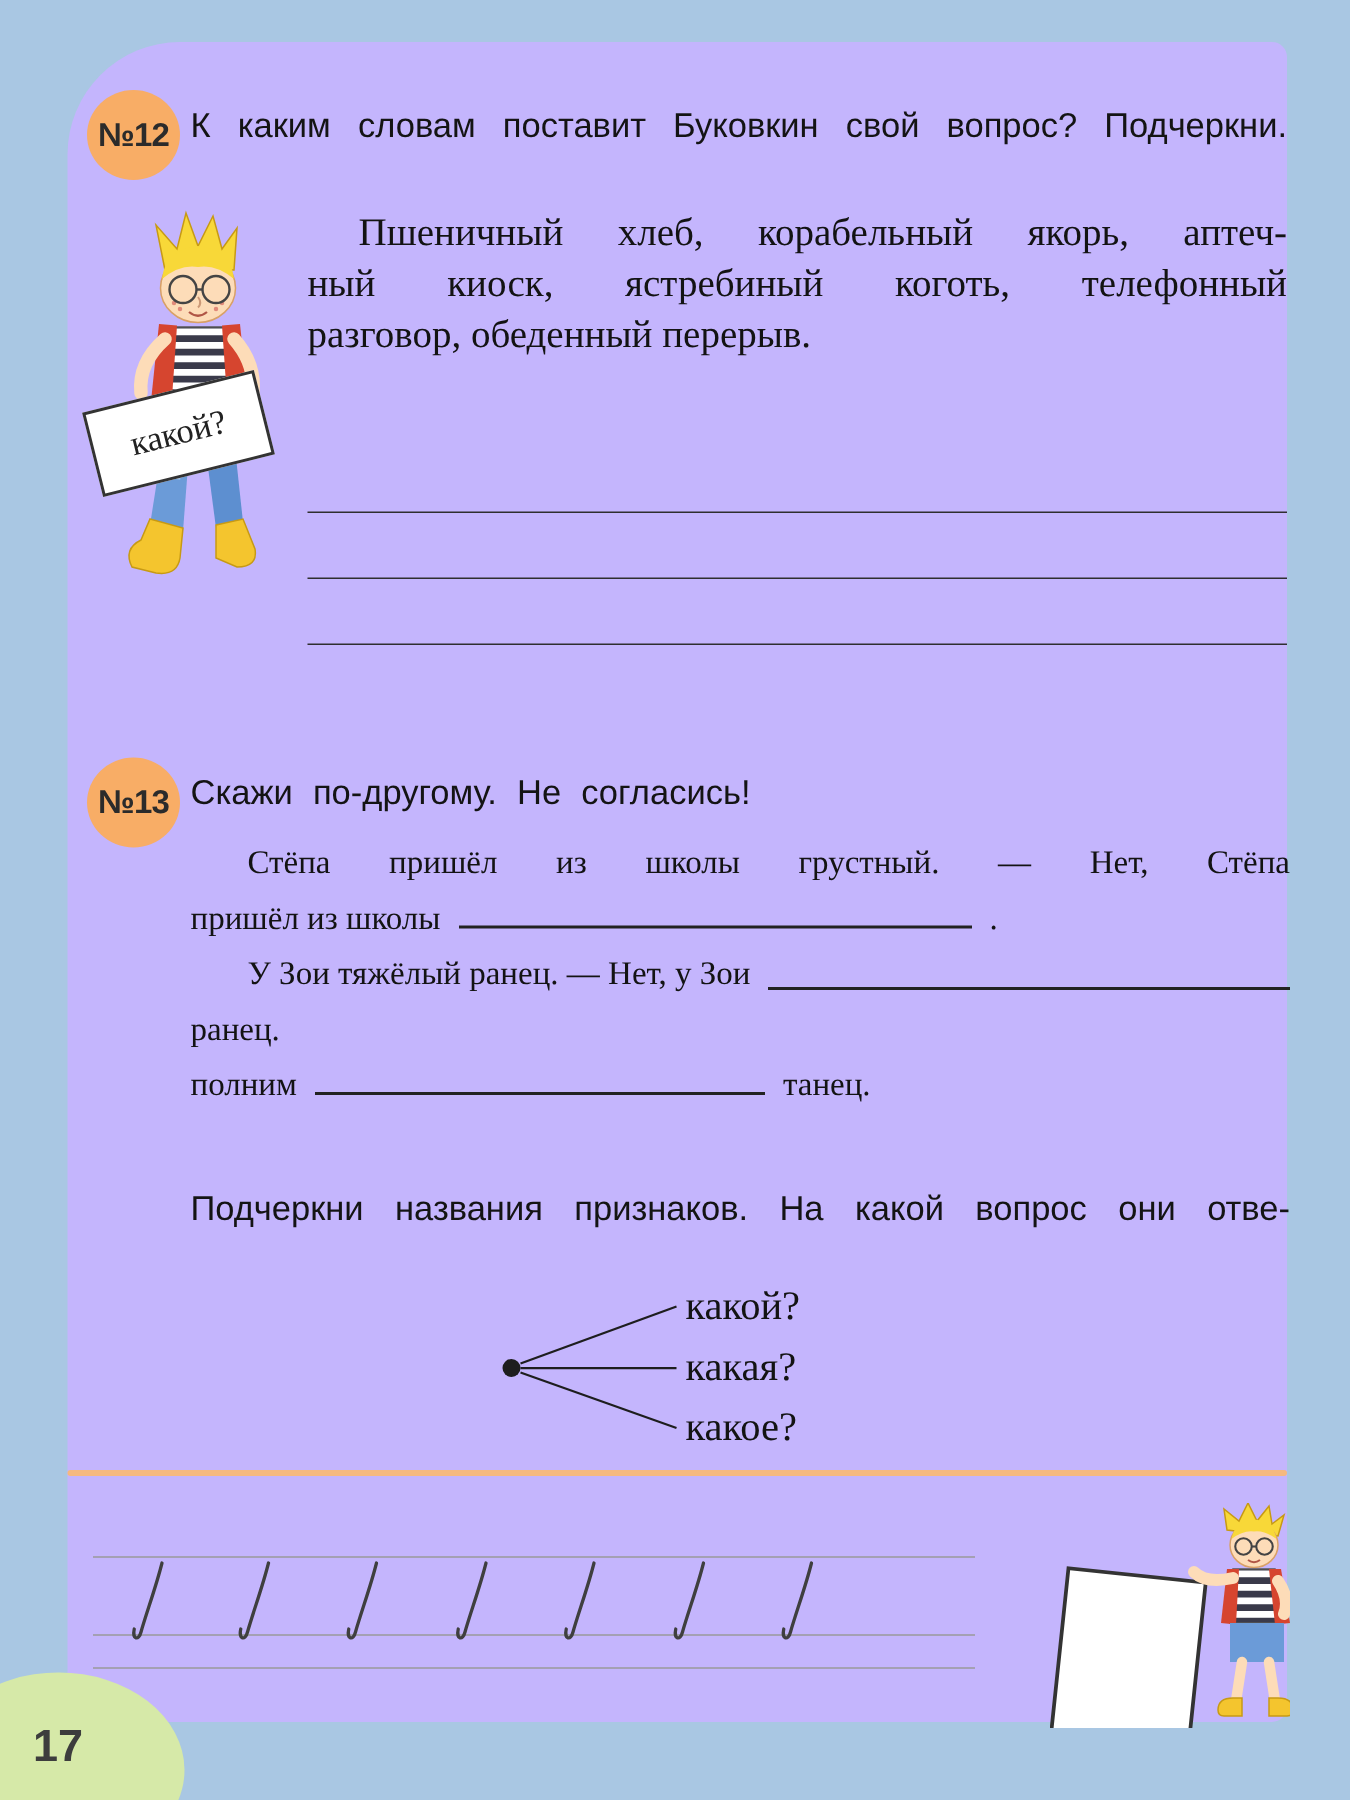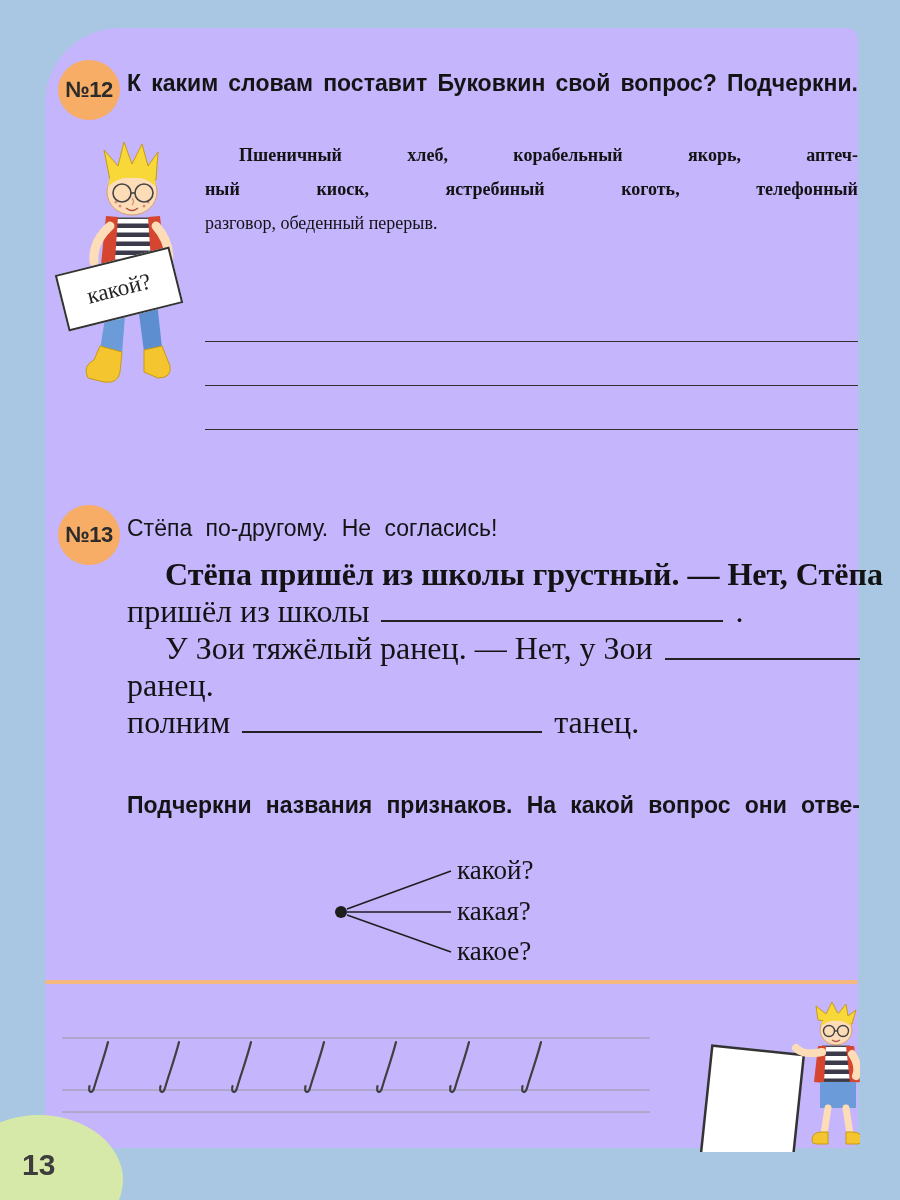--- a/index.html
+++ b/index.html
@@ -16,34 +16,34 @@
   .badge {
     position:absolute; width:62px; height:60px; border-radius:50%;
     background:#f8ad66; display:flex; align-items:center; justify-content:center;
     font-size:22px; font-weight:bold; color:#2b2b2b; letter-spacing:-0.5px;
   }
   .badge12 { left:13px; top:32px; }
   .badge13 { left:13px; top:477px; }
 
   
   .sans { font-family:"Liberation Sans", sans-serif; color:#141414; font-size:23px; }
-  .jl { text-align:justify; text-align-last:justify;font-weight:bold; }
+  .jl { text-align:justify; text-align-last:justify; }
   .instr12 { position:absolute; left:82px; top:42px; width:731px; }
   .task12 { position:absolute; left:160px; top:222px; width:653px; line-height:31px; }
   .instr13 { position:absolute; left:82px; top:487px; word-spacing:7px; }
   .task13 { position:absolute; left:82px; top:762px; width:733px; line-height:31px; }
 
   
   .serif { font-family:"Liberation Serif","DejaVu Serif", serif; color:#131313; }
-  .wordlist { position:absolute; left:160px; top:110px; width:653px; font-size:18px; line-height:34px; }
+  .wordlist { position:absolute; left:160px; top:110px; width:653px; font-size:26px; line-height:34px; }
   .wordlist .ind1 { padding-left:34px; }
 
   .wlines .wline { position:absolute; left:160px; width:653px; border-top:1.7px solid #2f2f2f; height:0; }
 
-  .sentences { position:absolute; left:82px; top:528px; width:733px; font-size:32px; line-height:37px; }
+  .sentences { position:absolute; left:82px; top:528px; width:733px; font-size:22px; line-height:37px; }
   .sent { white-space:nowrap; }
   .ind { padding-left:38px; }
   .blank { display:inline-block; height:2px; border-bottom:2px solid #222; margin:0 12px; vertical-align:baseline; }
   .flexline { display:flex; align-items:flex-end; }
   .grow { flex:1; height:0; border-bottom:2px solid #222; margin:0 0 7px 12px; }
 
   
   .diagram-svg { position:absolute; left:288px; top:825px; }
   .opt { position:absolute; left:412px; font-size:27px; }
   .opt0 { top:827px; } .opt1 { top:868px;text-align:right; } .opt2 { top:908px;text-align:right; }
@@ -129,21 +129,21 @@
     </div>
 
 
     <div class="wlines">
       <div class="wline" style="top:313px"></div>
       <div class="wline" style="top:357px"></div>
       <div class="wline" style="top:401px"></div>
     </div>
 
     <div class="badge badge13">№13</div>
-    <div class="sans instr13">Стёпа по-другому. Не согласись!</div>
+    <div class="sans instr13">Скажи по-другому. Не согласись!</div>
 
     <div class="serif sentences">
       <div class="sent jl ind">Стёпа пришёл из школы грустный. — Нет, Стёпа</div>
       <div class="sent">
         <span>пришёл из школы</span><span class="blank" style="width:342px"></span><span>.</span>
       </div>
       <div class="sent ind flexline">
         <span>У Зои тяжёлый ранец. — Нет, у Зои</span>
           <span class="grow"></span>
       </div>
@@ -214,14 +214,14 @@
         <path d="M146 106 L150 132" stroke="#fddcb8" stroke-width="7" stroke-linecap="round"></path>
 
         <path d="M112 138 Q112 130 122 130 L128 130 L128 142 L116 142 Q112 142 112 138 Z" fill="#f4c52e" stroke="#c79a14" stroke-width="1"></path>
         <path d="M146 130 L152 130 Q162 130 162 138 Q162 142 158 142 L146 142 Z" fill="#f4c52e" stroke="#c79a14" stroke-width="1"></path>
       </svg>
     </div>
 
   </div>
 
   <div class="blob"></div>
-  <div class="pagenum">13</div>
+  <div class="pagenum">17</div>
 </div>
 
 </body></html>

